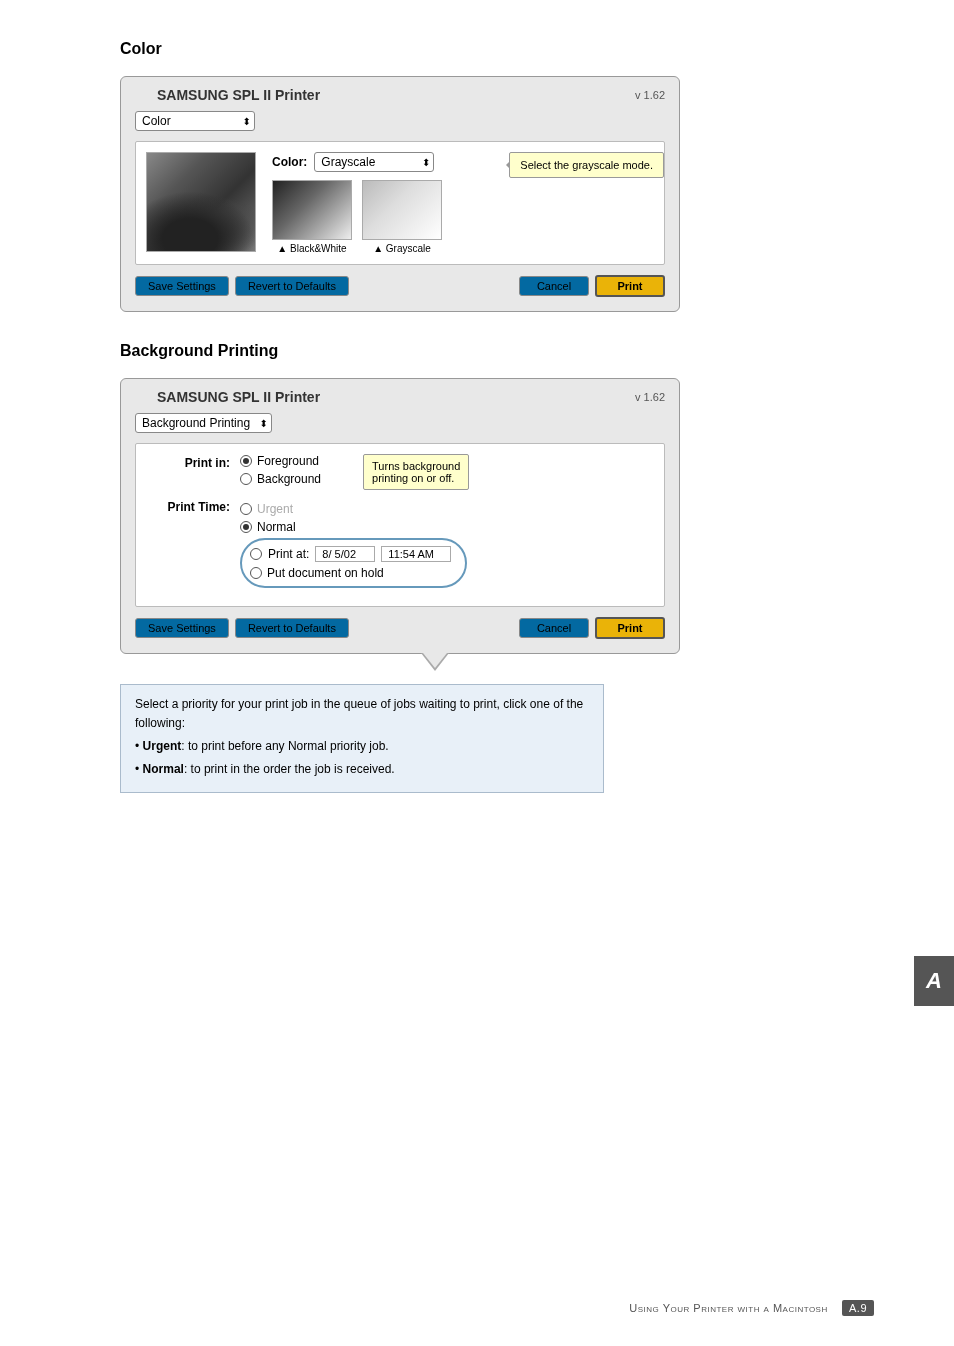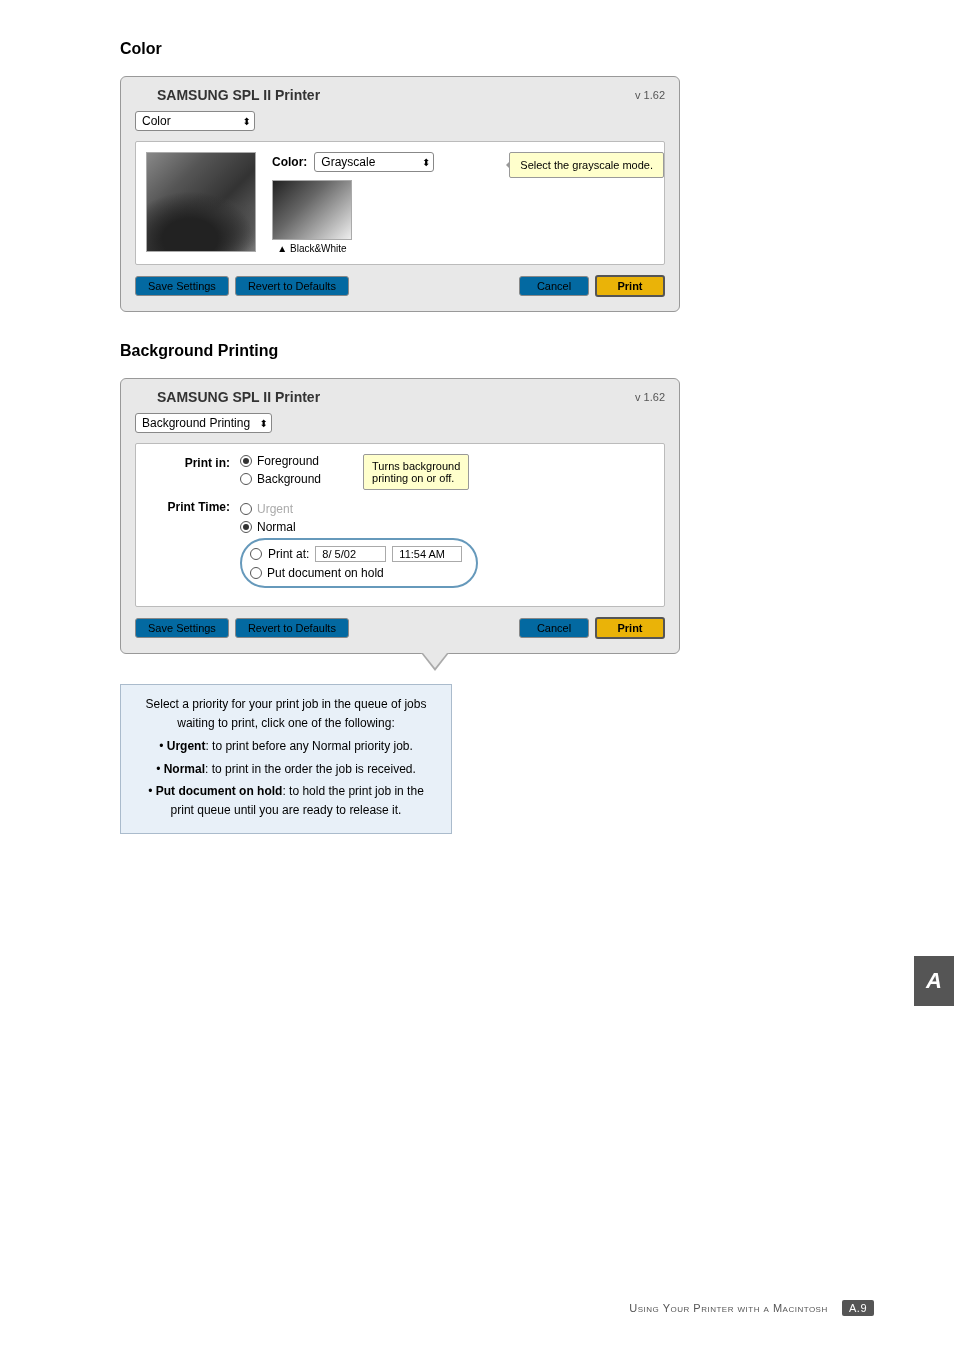--- a/index.html
+++ b/index.html
@@ -301,33 +301,32 @@
       align-items: center;
       gap: 6px;
       font-size: 12px;
     }
 
     .time-input {
       background: #fff;
       border: 1px solid #aaa;
       padding: 1px 6px;
       font-size: 11px;
-      width: 71px;
+      width: 60px;
     }
 
     
     .info-box {
       background: #e8f0f8;
       border: 1px solid #aabbcc;
       padding: 10px 14px;
       font-size: 12px;
       line-height: 1.6;
-      width: 332px;
+      width: 484px;
       margin-top: 10px;
-      text-align: center;
     }
 
     .info-box p {
       margin-bottom: 4px;
     }
 
     .info-box ul {
       list-style: none;
       padding-left: 0;
     }
@@ -421,20 +420,24 @@
 
           <div class="tooltip-bubble">
             <span>Select the grayscale mode.</span>
           </div>
 
           <div class="grayscale-images">
             <div class="gs-img-container">
               <div class="gs-img gs-img-bw"></div>
               <div class="gs-img-label">▲ Black&amp;White</div>
             </div>
+            <div class="gs-img-container">
+              <div class="gs-img gs-img-gray"></div>
+              <div class="gs-img-label">▲ Grayscale</div>
+            </div>
           </div>
         </div>
       </div>
 
       <div class="dialog-footer">
         <button class="btn">Save Settings</button>
         <button class="btn">Revert to Defaults</button>
         <div class="spacer"></div>
         <button class="btn">Cancel</button>
         <button class="btn btn-print">Print</button>
@@ -519,21 +522,20 @@
 
       <div style="position:absolute; bottom:-18px; left:300px; width:0; height:0; border-left:14px solid transparent; border-right:14px solid transparent; border-top:18px solid #aaa;"></div>
       <div style="position:absolute; bottom:-15px; left:302px; width:0; height:0; border-left:12px solid transparent; border-right:12px solid transparent; border-top:15px solid #e8e8e8;"></div>
     </div>
 
     <div class="info-box">
       <p>Select a priority for your print job in the queue of jobs waiting to print, click one of the following:</p>
       <ul>
         <li><strong>Urgent</strong>: to print before any Normal priority job.</li>
         <li><strong>Normal</strong>: to print in the order the job is received.</li>
-        <li><strong>Put document on hold</strong>: to hold the print job in the print queue until you are ready to release it.</li>
       </ul>
     </div>
   </div>
 </div>
 
 <div class="side-tab">
   <span>A</span>
 </div>
 
 <div class="page-footer">

